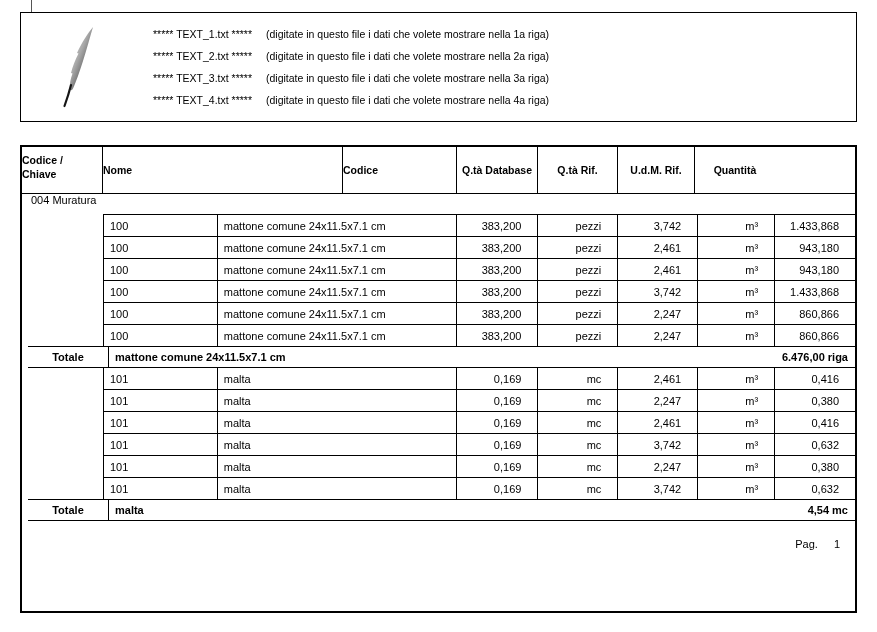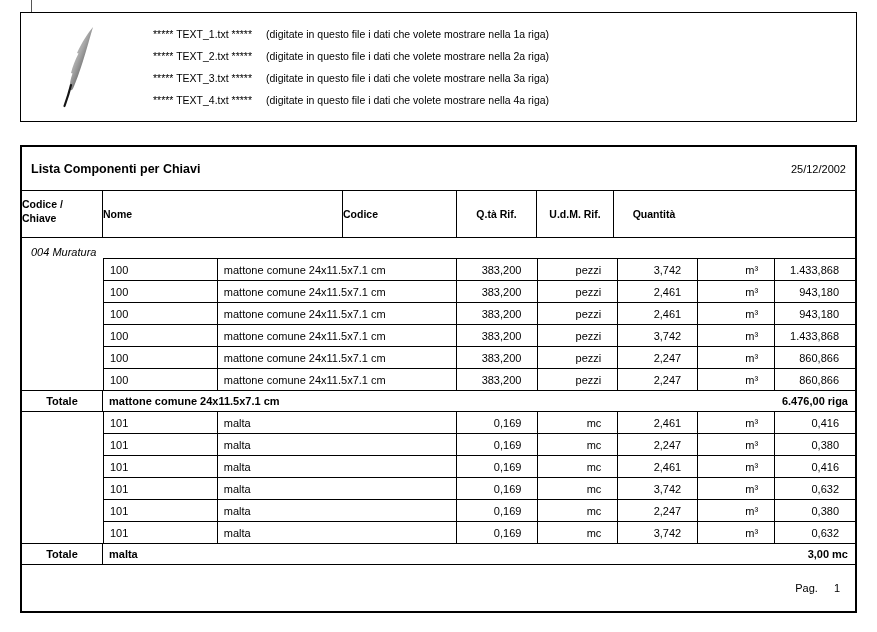--- a/index.html
+++ b/index.html
@@ -25,34 +25,34 @@
   .report-date{font-size:11px;}
 
   .header-row{box-sizing:border-box;height:47px;border-bottom:1px solid #000;display:flex;font-weight:bold;font-size:10.5px;}
   .hcell{box-sizing:border-box;border-right:1px solid #000;display:flex;flex-direction:column;justify-content:center;white-space:nowrap;overflow:hidden;}
   .hcell.cen{align-items:center;}
   .hcell.lft{align-items:flex-start;}
   .c1{width:81px;}.c2{width:114px;}.c3{width:240px;}.c4{width:81px;}
   .c5{width:80px;}.c6{width:80px;}.c7{width:77px;}.c8{width:80px;border-right:none;}
   .hcell.c1{justify-content:flex-start;padding-top:6px;line-height:14px;}
 
-  .group-row{height:20px;display:flex;align-items:flex-end;padding-left:9px;font-size:11px;font-style:italic;}
+  .group-row{height:20px;display:flex;align-items:flex-start;padding-left:9px;font-size:11px;}
 
   .data-row{box-sizing:border-box;display:flex;margin-left:81px;width:752px;height:22px;
             border-left:1px solid #000;border-bottom:1px solid #000;}
   .data-row.first{border-top:1px solid #000;height:23px;}
   .data-row.last{border-bottom:none;height:21px;}
   .cell{box-sizing:border-box;border-right:1px solid #000;display:flex;align-items:center;
         font-size:11px;white-space:nowrap;overflow:hidden;}
   .cell.left{justify-content:flex-start;padding-left:6px;}
   .cell.right{justify-content:flex-end;padding-right:16px;}
   .cell.c8{border-right:none;}
 
   .total-row{box-sizing:border-box;display:flex;height:22px;border-top:1px solid #000;border-bottom:1px solid #000;
-             font-weight:bold;font-size:11px;}
+             font-weight:bold;font-size:11px;margin-left:6px;}
   .total-label-cell{box-sizing:border-box;width:81px;border-right:1px solid #000;display:flex;align-items:center;justify-content:center;}
   .total-name{flex:1;display:flex;align-items:center;padding-left:6px;}
   .total-value{display:flex;align-items:center;padding-right:7px;white-space:nowrap;}
 
   .footer-row{height:46px;display:flex;align-items:center;justify-content:flex-end;padding-right:15px;font-size:11px;}
   .pg-num{margin-left:16px;}
 </style>
 </head>
 <body>
 
@@ -90,36 +90,35 @@
       </div>
       <div class="text-line">
         <span class="tl-label">***** TEXT_4.txt *****</span>
         <span class="tl-desc">(digitate in questo file i dati che volete mostrare nella 4a riga)</span>
       </div>
     </div>
 </div>
 
 <div class="table-box">
 
-  <div class="title-row">
-    <span class="report-title">Lista Componenti per Chiavi</span>
-    <span class="report-date">25/12/2002</span>
-  </div>
 
   <div class="header-row" id="header-row">
       <div class="hcell c1 lft">
         <div>Codice /</div>
         <div>Chiave</div>
       </div>
       <div class="hcell c3 lft">
         <div>Nome</div>
       </div>
       <div class="hcell c2 lft">
         <div>Codice</div>
       </div>
+      <div class="hcell c4 cen">
+        <div>Q.tà Database</div>
+      </div>
       <div class="hcell c6 cen">
         <div>Q.tà Rif.</div>
       </div>
       <div class="hcell c7 cen">
         <div>U.d.M. Rif.</div>
       </div>
       <div class="hcell c8 cen">
         <div>Quantità</div>
       </div>
     </div>
@@ -244,21 +243,21 @@
         <div class="cell c5 right">mc</div>
         <div class="cell c6 right">3,742</div>
         <div class="cell c7 right">m³</div>
         <div class="cell c8 right">0,632</div>
       </div>
     </div>
 
   <div class="total-row">
     <div class="total-label-cell">Totale</div>
     <div class="total-name">malta</div>
-    <div class="total-value">3,00 mc</div>
+    <div class="total-value">4,54 mc</div>
   </div>
 
   <div class="footer-row">
     <span>Pag.</span>
     <span class="pg-num">1</span>
   </div>
 
 </div>
 
 </body></html>

